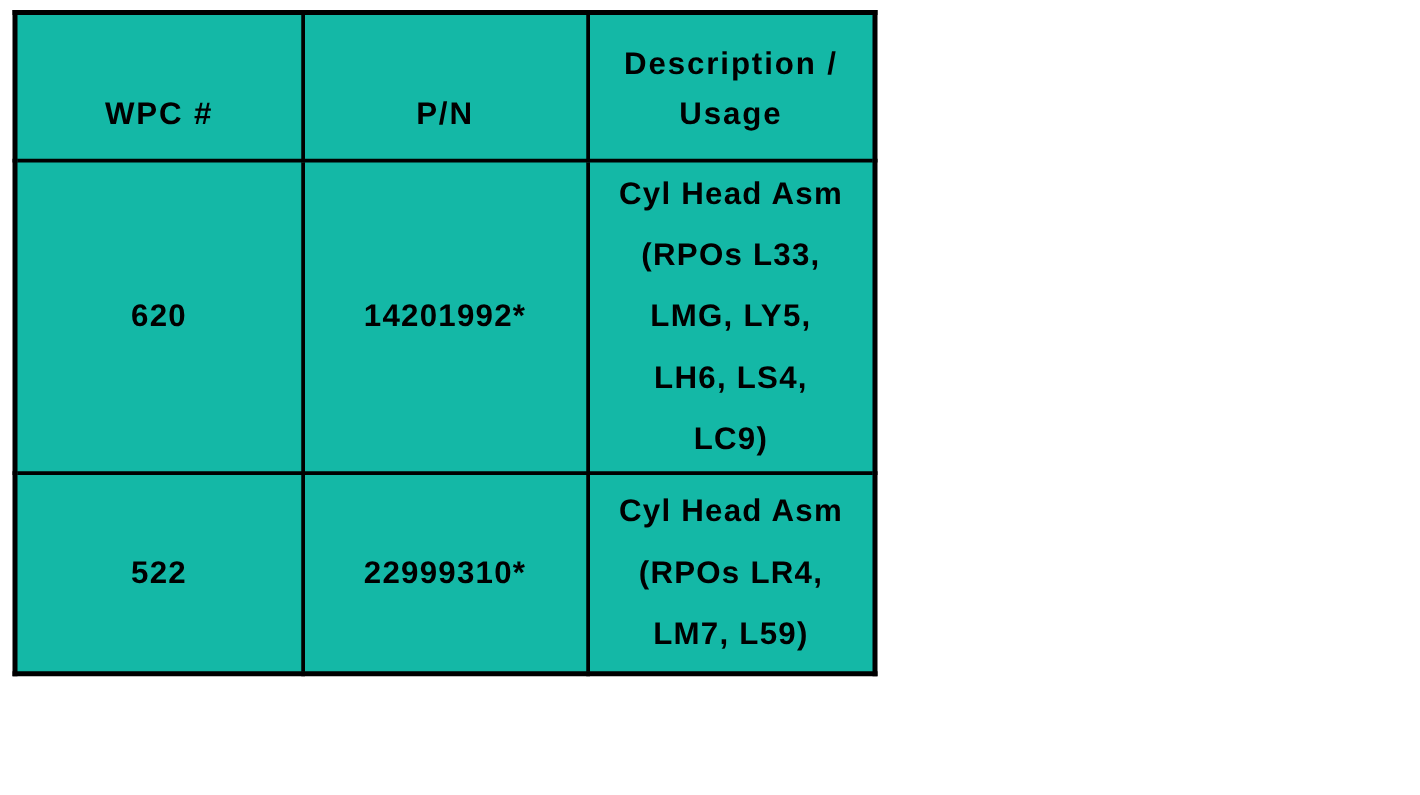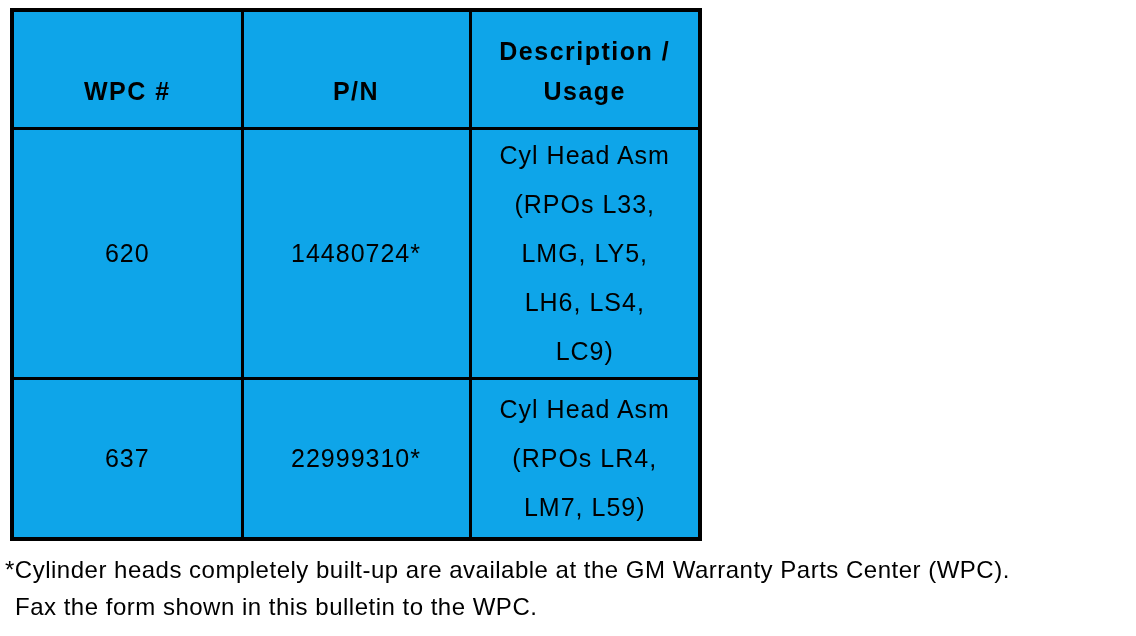--- a/index.html
+++ b/index.html
@@ -25,33 +25,33 @@
     table-layout: fixed;
     border: 4px solid #000000;
   }
   table.parts-table th,
   table.parts-table td {
     border: 3px solid #000000;
     text-align: center;
     padding: 0;
     font-size: 25px;
     color: #000000;
-    background: #0ea5e9;
+    background: #14b8a6;
   }
   table.parts-table th {
     font-weight: bold;
     letter-spacing: 1.5px;
     vertical-align: bottom;
     padding-bottom: 16px;
     line-height: 40px;
     white-space: pre-line;
     height: 99px;
   }
   table.parts-table td {
-    font-weight: normal;
+    font-weight: bold;
     letter-spacing: 1px;
     vertical-align: middle;
     line-height: 49px;
     white-space: pre-line;
   }
   tr.row-374 td { height: 247px; }
   tr.row-375 td { height: 157px; }
   .footnote {
     position: absolute;
     left: 5px;
@@ -81,35 +81,31 @@
       <tr>
         <th>WPC #</th>
         <th>P/N</th>
         <th>Description /
 Usage</th>
       </tr>
     </thead>
     <tbody>
       <tr class="row-374">
         <td>620</td>
-        <td>14480724*</td>
+        <td>14201992*</td>
         <td>Cyl Head Asm
 (RPOs L33,
 LMG, LY5,
 LH6, LS4,
 LC9)</td>
       </tr>
       <tr class="row-375">
-        <td>637</td>
+        <td>522</td>
         <td>22999310*</td>
         <td>Cyl Head Asm
 (RPOs LR4,
 LM7, L59)</td>
       </tr>
     </tbody>
   </table>
 
-  <div class="footnote">
-    <div class="line1">*Cylinder heads completely built-up are available at the GM Warranty Parts Center (WPC).</div>
-    <div class="line2">Fax the form shown in this bulletin to the WPC.</div>
-  </div>
 
 </div>
 
 </body></html>

